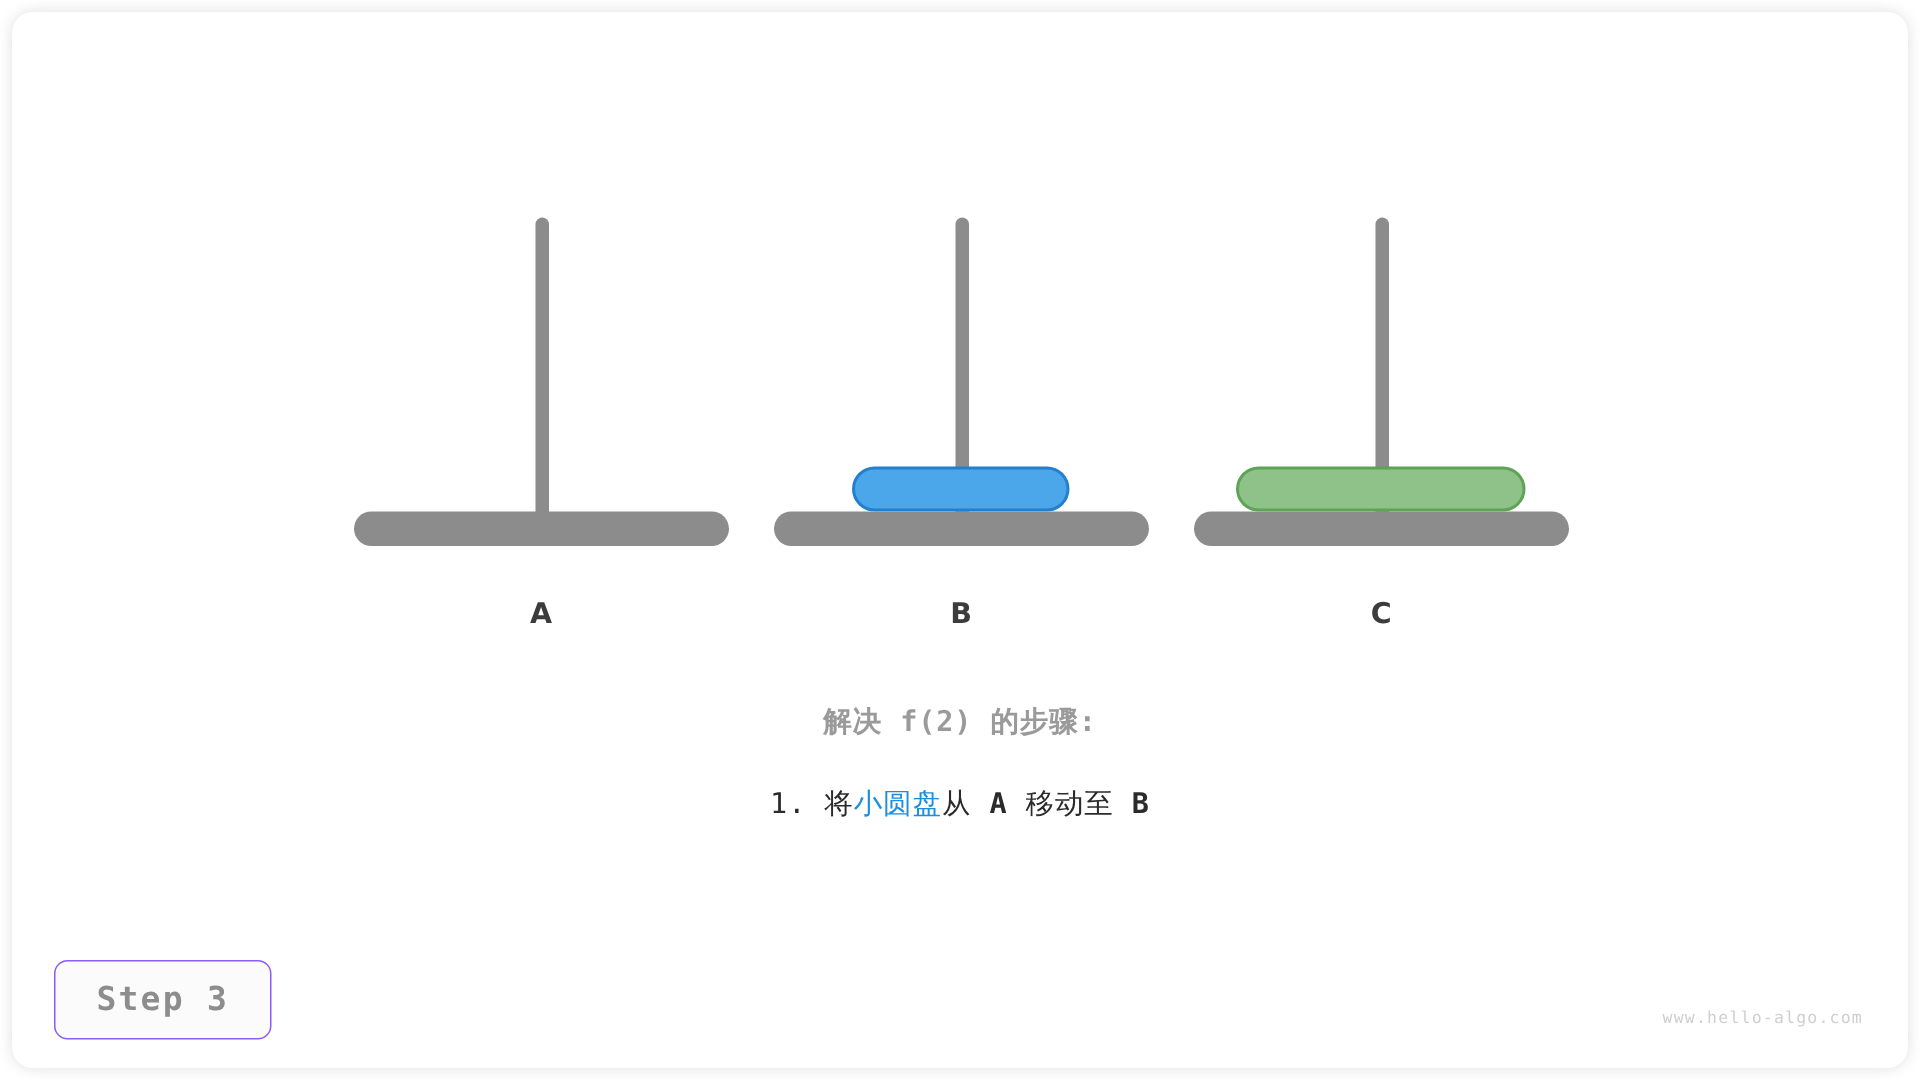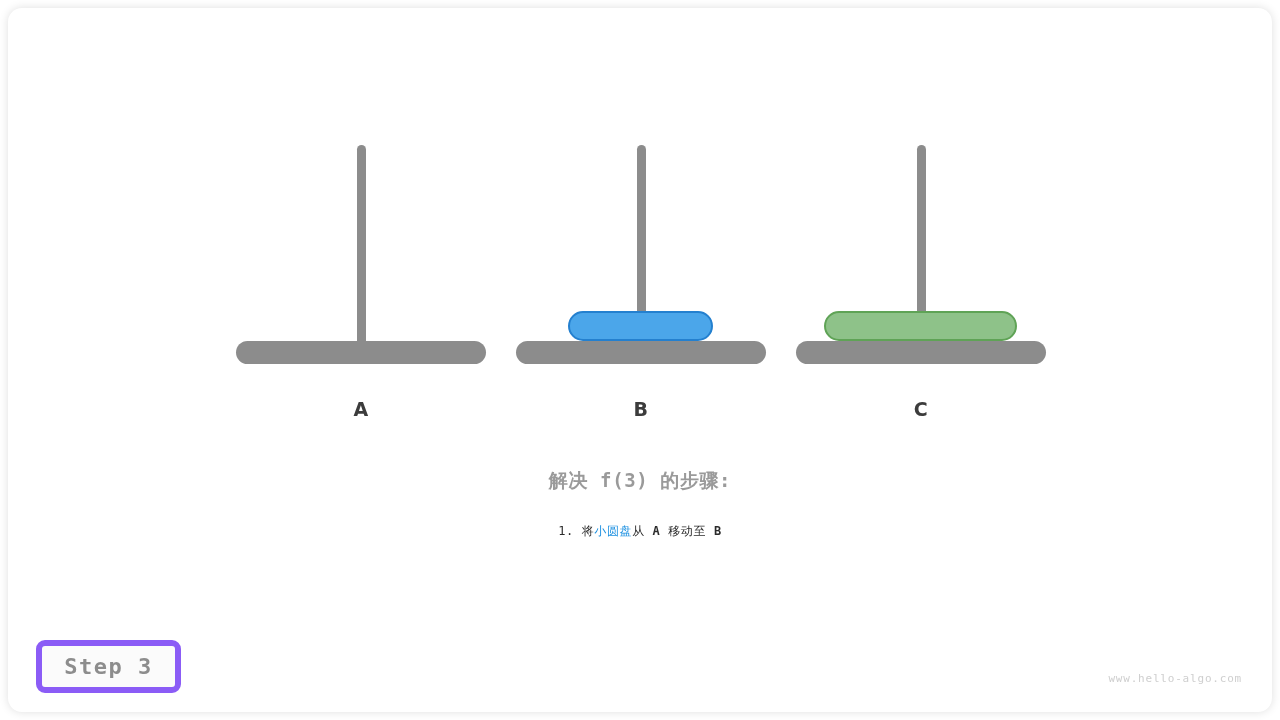--- a/index.html
+++ b/index.html
@@ -107,21 +107,21 @@
     color: #9a9a9a;
     letter-spacing: 0.6px;
     margin-bottom: 22px;
     font-family: "DejaVu Sans Mono", "Liberation Mono", monospace;
   }
   .steps {
     display: inline-block;
     text-align: left;
   }
   .step-row {
-    font-size: 12px;
+    font-size: 19px;
     color: #2b2b2b;
     padding: 7px 14px;
     border-radius: 7px;
     margin-bottom: 4px;
     white-space: nowrap;
     letter-spacing: 0.6px;
     font-family: "DejaVu Sans Mono", "Liberation Mono", monospace;
   }
   .step-row.highlight {
     background: #f0f0f0;
@@ -130,21 +130,21 @@
   .disk-word-large { color: #45963b; }
   .peg-letter { font-weight: bold; }
 
   
   .step-badge {
     position: absolute;
     left: 36px;
     top: 640px;
     width: 145px;
     height: 53px;
-    border: 6px solid #8b5cf6;
+    border: 1px solid #8b5cf6;
     border-radius: 9px;
     background: #fbfbfb;
     display: flex;
     align-items: center;
     justify-content: center;
     font-size: 22px;
     font-weight: bold;
     color: #8d8d8d;
     letter-spacing: 1.5px;
     font-family: "DejaVu Sans Mono", "Liberation Mono", monospace;
@@ -182,21 +182,21 @@
   </div>
 
   <div class="tower" style="left:796px;">
     <div class="pole"></div>
     <div class="disk disk-large" style="left:28px; top:311px;"></div>
     <div class="base"></div>
     <div class="tower-label">C</div>
   </div>
 
   <div class="caption">
-    <div class="caption-title">解决 f(3) 的步骤:</div>
+    <div class="caption-title">解决 f(2) 的步骤:</div>
     <div class="steps">
 
       <div class="step-row">
         <span>1.</span>
         <span>将</span><span class="disk-word-small">小圆盘</span><span>从</span>
         <span class="peg-letter">A</span>
         <span>移动至</span>
         <span class="peg-letter">B</span>
       </div>
 

